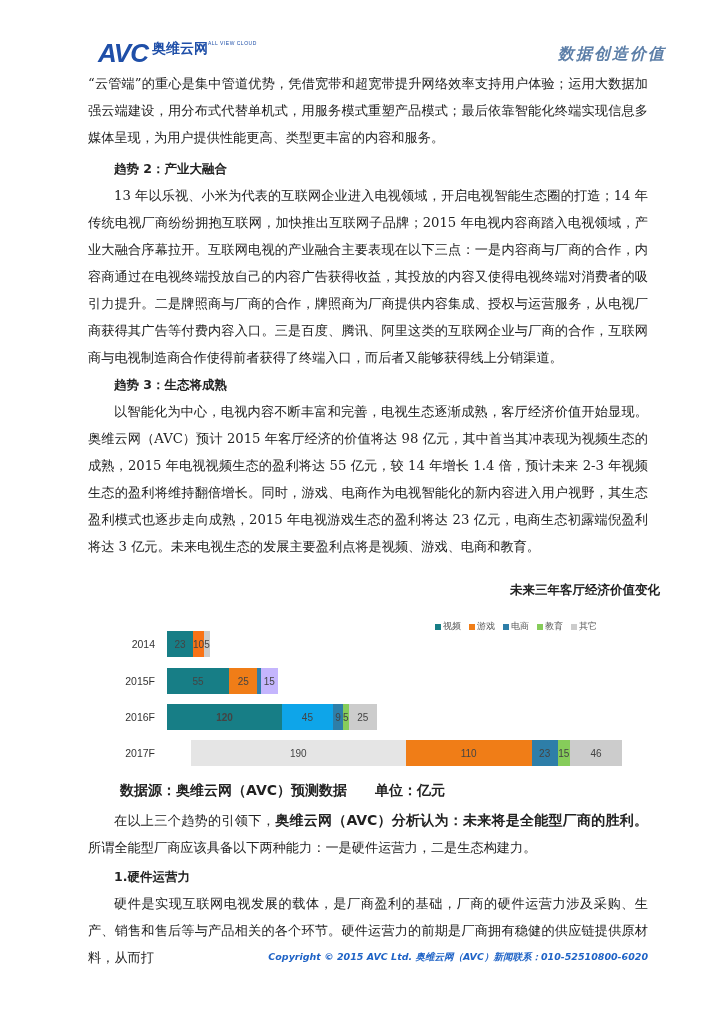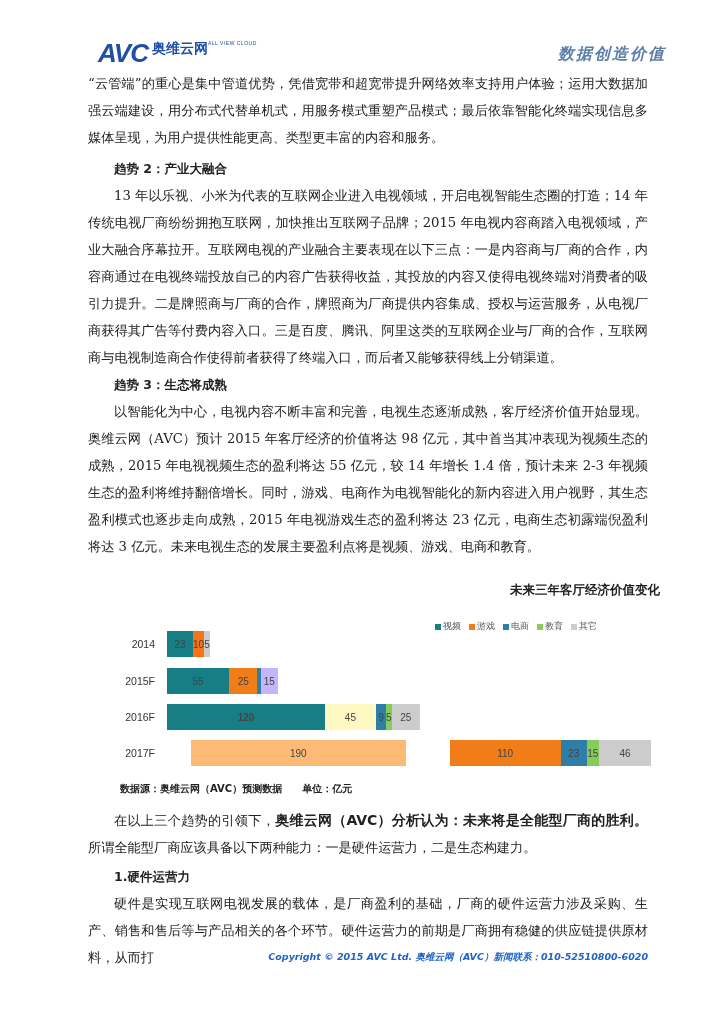--- a/index.html
+++ b/index.html
@@ -18,21 +18,21 @@
   b{font-family:"DejaVu Sans",sans-serif;font-size:14px;}
   .chart{position:absolute;left:100px;top:582px;width:520px;height:200px;}
   .chart-title{position:absolute;left:0;width:560px;top:0;text-align:right;font-family:"DejaVu Sans",sans-serif;font-weight:bold;font-size:12.5px;}
   .legend{position:absolute;left:335px;top:38px;display:flex;gap:8px;font-family:"DejaVu Sans",sans-serif;font-size:9px;color:#555;}
   .legend-item{display:flex;align-items:center;gap:2px;}
   .sw{width:6px;height:6px;display:inline-block;}
   .row{position:absolute;left:0;height:26px;display:flex;align-items:center;}
   .ylab{width:55px;text-align:right;padding-right:12px;font-family:"Liberation Sans",sans-serif;font-size:10.5px;color:#333;}
   .bars{display:flex;height:26px;}
   .seg{height:26px;display:flex;align-items:center;justify-content:center;font-family:"Liberation Sans",sans-serif;font-size:10px;color:#444;overflow:visible;white-space:nowrap;}
-  .source{position:absolute;left:120px;top:782px;font-family:"DejaVu Sans",sans-serif;font-weight:bold;font-size:10px;}
+  .source{position:absolute;left:120px;top:782px;font-family:"DejaVu Sans",sans-serif;font-weight:bold;font-size:14px;}
   .content2{position:absolute;left:88px;top:807px;width:560px;font-size:13.2px;line-height:27px;}
   .footer{position:absolute;left:88px;top:951px;width:560px;display:flex;justify-content:flex-end;font-family:"DejaVu Sans",sans-serif;font-style:italic;font-weight:bold;font-size:9.5px;color:#1f63c6;}
 </style>
 </head>
 <body>
 
 <div class="header">
   <div class="logo">
     <span class="logo-avc">AVC</span>
     <span class="logo-right">
@@ -89,32 +89,32 @@
         <div class="bars">
           <div class="seg" style="width: 62.15px; background: rgb(23, 126, 134);">55</div>
           <div class="seg" style="width: 28.25px; background: rgb(240, 125, 23);">25</div>
           <div class="seg" style="width: 3.39px; background: rgb(46, 126, 168);"></div>
           <div class="seg" style="width: 16.95px; background: #c4b5fd;">15</div>
         </div>
       </div>
       <div class="row" style="top: 122px;">
         <span class="ylab">2016F</span>
         <div class="bars">
-          <div class="seg" style="width: 158px; background: rgb(23, 126, 134); font-weight: bold;">120</div>
-          <div class="seg" style="width: 50.85px; background: #fef9c3;">45</div>
+          <div class="seg" style="width: 115px; background: rgb(23, 126, 134); font-weight: bold;">120</div>
+          <div class="seg" style="width: 50.85px; background: #0ea5e9;">45</div>
           <div class="seg" style="width: 10.17px; background: rgb(46, 126, 168);">9</div>
           <div class="seg" style="width: 5.65px; background: rgb(134, 204, 90);">5</div>
           <div class="seg" style="width: 28.25px; background: rgb(204, 204, 204);">25</div>
         </div>
       </div>
       <div class="row" style="top: 158px; gap: 24px;">
         <span class="ylab">2017F</span>
         <div class="bars">
-          <div class="seg" style="width: 214.7px; background: #fdba74;">190</div>
-          <div class="seg" style="width: 111px; background: rgb(240, 125, 23); margin-left: 44px;">110</div>
+          <div class="seg" style="width: 214.7px; background: #e5e5e5;">190</div>
+          <div class="seg" style="width: 126px; background: rgb(240, 125, 23);">110</div>
           <div class="seg" style="width: 25.99px; background: rgb(46, 126, 168);">23</div>
           <div class="seg" style="width: 12.43px; background: rgb(134, 204, 90);">15</div>
           <div class="seg" style="width: 51.98px; background: rgb(204, 204, 204);">46</div>
         </div>
       </div>
     </div>
 </div>
 
 <div class="source">数据源：奥维云网（AVC）预测数据　　单位：亿元</div>
 

